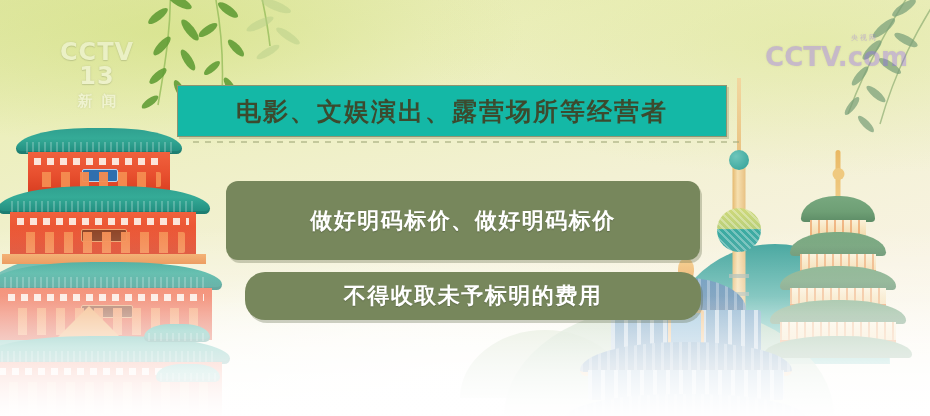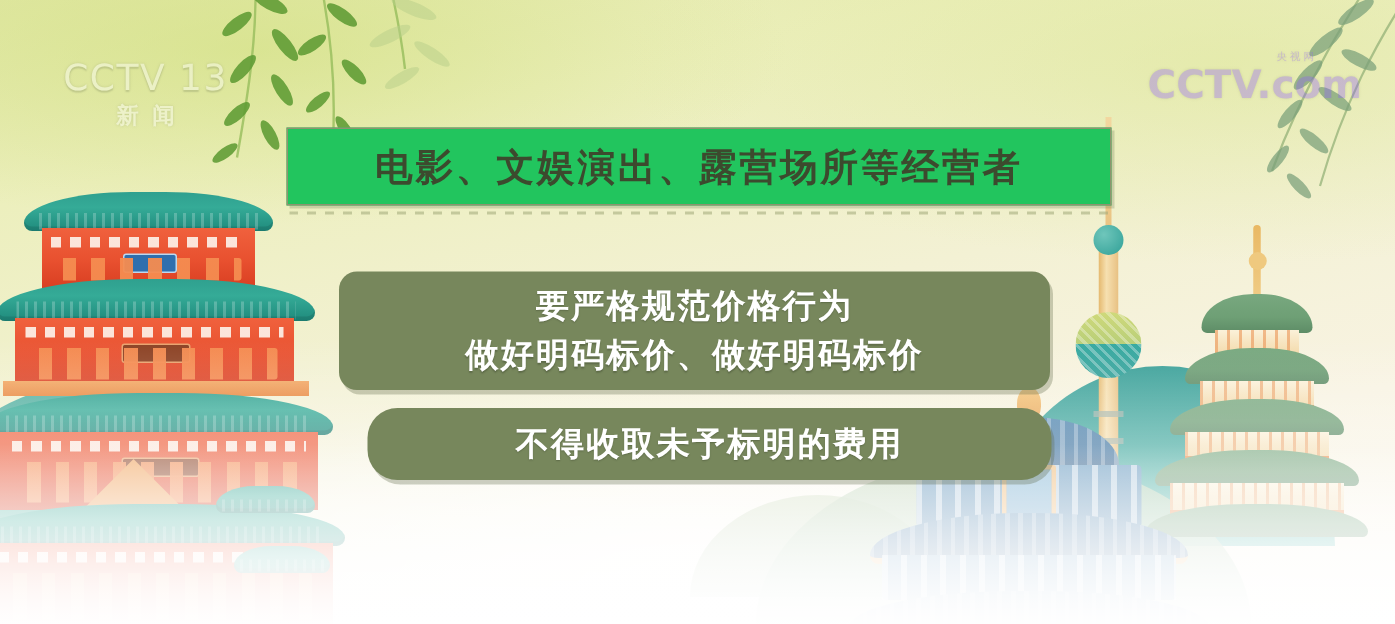--- a/index.html
+++ b/index.html
@@ -265,21 +265,21 @@
   .logo-cctv13 {
     position: absolute;
     left: 38px; top: 40px;
     width: 118px;
     text-align: center;
     opacity: .42;
     user-select: none;
   }
   .logo-cctv13 .l1 {
     font-size: 24px;
-    font-weight: normal;
+    font-weight: bold;
     letter-spacing: 1px;
     color: #ffffff;
     text-shadow: 0 0 2px rgba(150,160,110,.9), 0 1px 1px rgba(120,130,90,.7);
     line-height: 1;
   }
   .logo-cctv13 .l2 {
     margin-top: 4px;
     font-size: 15px;
     font-weight: bold;
     letter-spacing: 9px;
@@ -306,23 +306,23 @@
     position: absolute;
     right: 30px; top: -9px;
     font-size: 7px;
     letter-spacing: 2px;
     font-weight: normal;
   }
 
   
   .banner-title {
     position: absolute;
-    left: 191px; top: 85px;
+    left: 177px; top: 85px;
     width: 548px; height: 50px;
-    background: #22c55e;
+    background: #14b8a6;
     border: 1.5px solid #8e9470;
     box-shadow: 2px 2px 0 rgba(120,130,90,.28);
     display: flex;
     align-items: center;
     justify-content: center;
     text-align: right;
   }
   .banner-title .txt {
     color: #3c4a2e;
     font-size: 25px;
@@ -502,21 +502,20 @@
     <span class="sub">央视网</span><span>CCTV</span><span class="dot">.</span><span>com</span>
   </div>
 
   <div class="dotted-sep"></div>
 
   <div class="banner-title">
     <span class="txt">电影、文娱演出、露营场所等经营者</span>
   </div>
 
   <div class="banner-green" id="banner-rule-1">
-    <span class="txt">要严格规范价格行为</span>
     <span class="txt">做好明码标价、做好明码标价</span>
   </div>
 
   <div class="banner-green" id="banner-rule-2">
     <span class="txt">不得收取未予标明的费用</span>
   </div>
 
 </div>
 
 </body></html>

